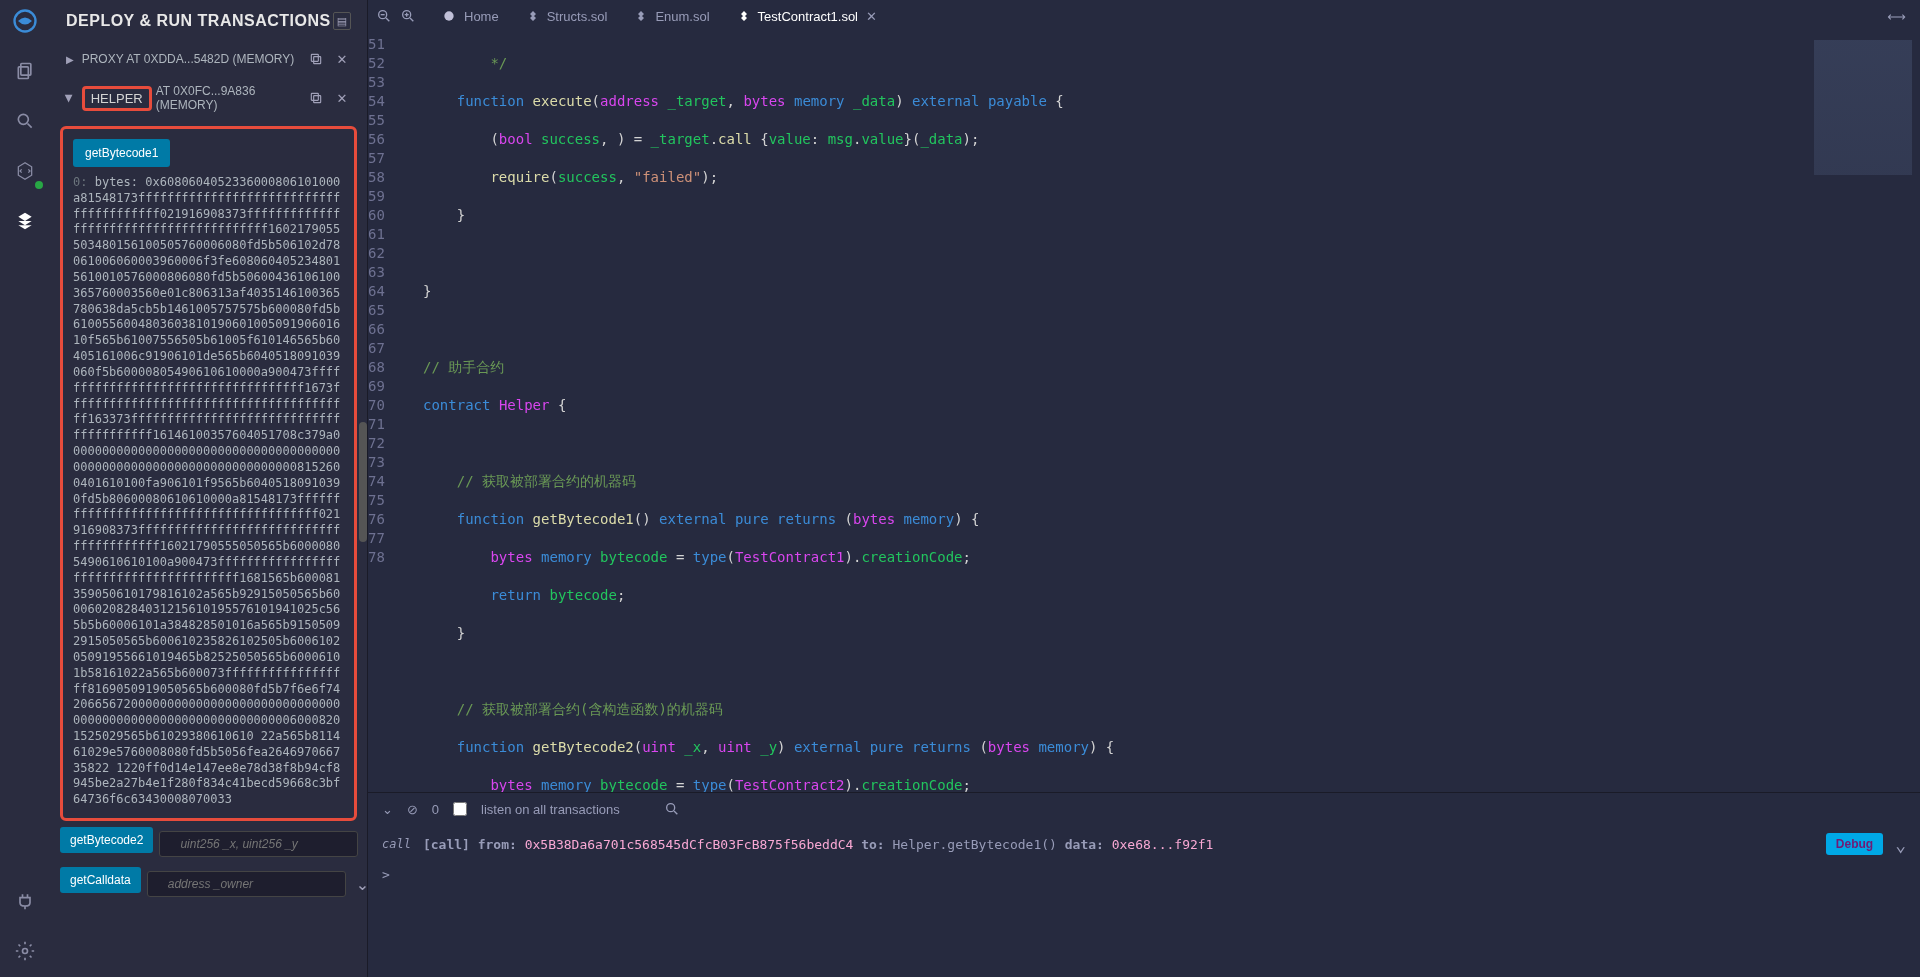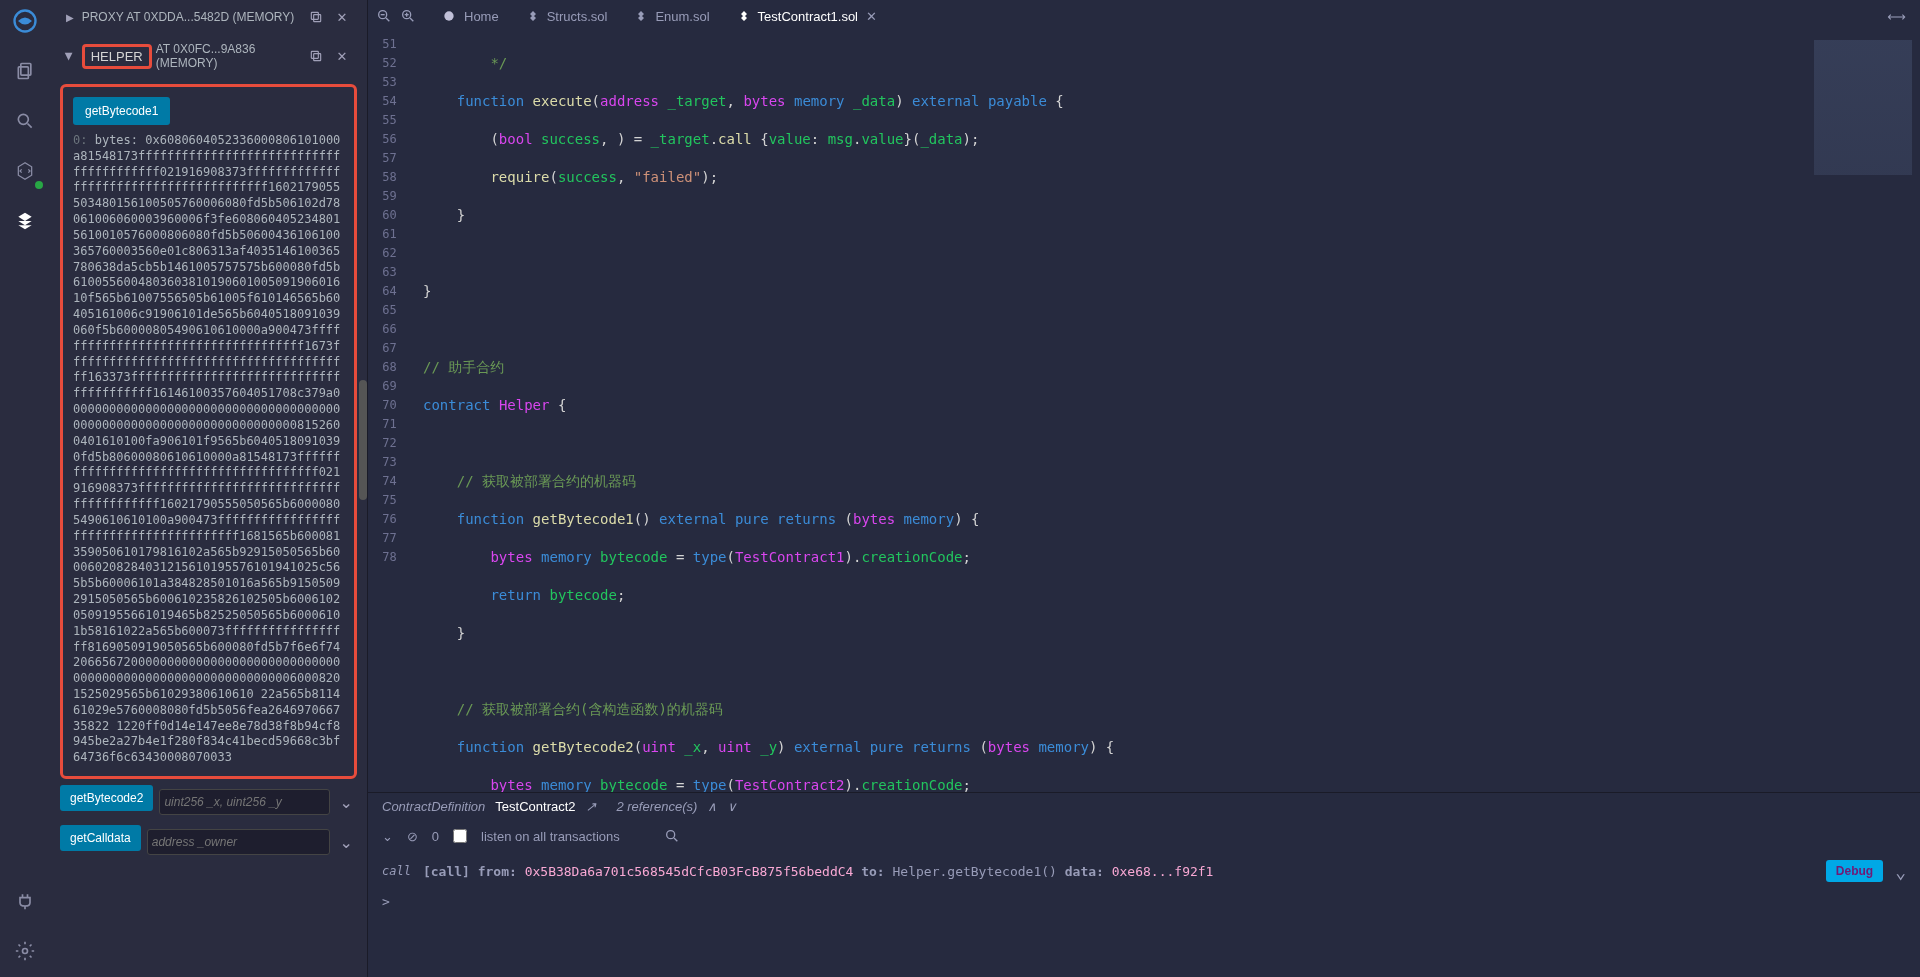--- a/index.html
+++ b/index.html
@@ -20,34 +20,34 @@
 .contract-name { flex: 1; font-size: 12px; color: #adb5bd; }
 .contract-action-icon { color: #a0a0b8; cursor: pointer; width: 18px; height: 18px; display: flex; align-items: center; justify-content: center; }
 .highlighted-row { position: relative; }
 .red-box-label { border: 3px solid #e74c3c; border-radius: 4px; padding: 2px 6px; display: inline-block; }
 .highlighted-content { border: 3px solid #e74c3c; border-radius: 6px; margin: 6px 0; padding: 10px; }
 .fn-button { background: #007aa6; color: #fff; border: none; padding: 7px 12px; border-radius: 3px; font-size: 12px; cursor: pointer; margin-bottom: 8px; }
 .fn-button.small { padding: 6px 10px; }
 .bytecode-output { font-family: 'Consolas', monospace; font-size: 12px; color: #adb5bd; word-break: break-all; line-height: 1.32; }
 .bytecode-output .idx { color: #6c757d; }
 .fn-row { display: flex; gap: 6px; align-items: center; margin-top: 6px; }
-.fn-input { flex: 1; background: #1e1e2e; border: 1px solid #444; color: #888; padding: 5px 4px; border-radius: 3px; font-size: 12px; font-style: italic; }
+.fn-input { flex: 1; background: #1e1e2e; border: 1px solid #444; color: #888; padding: 5px 20px; border-radius: 3px; font-size: 12px; font-style: italic; }
 .fn-expand { color: #a0a0b8; cursor: pointer; font-size: 16px; padding: 0 4px; }
 .scroll-thumb { position: absolute; right: 0; top: 380px; width: 8px; height: 120px; background: #555; border-radius: 4px; }
 .main { flex: 1; display: flex; flex-direction: column; background: #262a3f; }
 .top-bar { display: flex; align-items: center; height: 32px; background: #262a3f; padding-left: 8px; }
 .zoom-icons { display: flex; gap: 8px; padding-right: 12px; }
 .zoom-icon { color: #989cb8; cursor: pointer; font-size: 14px; }
 .tabs { display: flex; flex: 1; }
 .tab { display: flex; align-items: center; padding: 0 14px; height: 32px; gap: 8px; color: #989cb8; cursor: pointer; font-size: 13px; }
 .tab.active { color: #fff; }
 .tab-close { font-size: 13px; color: #989cb8; }
 .expand-btn { margin-left: auto; padding: 0 14px; color: #989cb8; cursor: pointer; }
 .editor-wrap { flex: 1; display: flex; position: relative; overflow: hidden; }
-.gutter { width: 55px; text-align: center; padding-right: 12px; color: #6e7191; font-family: Consolas, monospace; font-size: 12px; line-height: 19px; padding-top: 3px; }
+.gutter { width: 55px; text-align: left; padding-right: 12px; color: #6e7191; font-family: Consolas, monospace; font-size: 14px; line-height: 19px; padding-top: 3px; }
 .code-area { flex: 1; font-family: Consolas, monospace; font-size: 14px; line-height: 19px; padding-top: 3px; white-space: pre; position: relative; }
 .code-line { height: 19px; }
 .k-kw { color: #3b8cd8; }
 .k-fn { color: #dcdcaa; }
 .k-type { color: #d946ef; }
 .k-str { color: #ce9178; }
 .k-com { color: #6a9955; }
 .k-id { color: #22c55e; }
 .minimap { width: 115px; background: #262a3f; position: relative; }
 .minimap-content { position: absolute; top: 8px; right: 8px; width: 98px; height: 135px; background: linear-gradient(to bottom, rgba(100,120,160,0.25) 0%, rgba(100,120,160,0.2) 100%); }
@@ -116,20 +116,24 @@
       <div class="icon-bar-icon">
         <svg width="20" height="20" viewBox="0 0 24 24" fill="none" stroke="currentColor" stroke-width="2">
             <circle cx="12" cy="12" r="3"></circle>
             <path d="M12 1v3M12 20v3M4.2 4.2l2.1 2.1M17.7 17.7l2.1 2.1M1 12h3M20 12h3M4.2 19.8l2.1-2.1M17.7 6.3l2.1-2.1"></path>
           </svg>
       </div>
     </div>
   </div>
 
   <div class="side-panel">
+    <div class="panel-header">
+      <span class="panel-title">DEPLOY &amp; RUN TRANSACTIONS</span>
+      <span class="panel-header-icon">▤</span>
+    </div>
     <div class="panel-body" style="position:relative;">
       <div class="contract-row">
         <span class="contract-row-caret">▶</span>
         <span class="contract-name">PROXY AT 0XDDA...5482D (MEMORY)</span>
         <span class="contract-action-icon">
           <svg width="14" height="14" viewBox="0 0 24 24" fill="none" stroke="currentColor" stroke-width="2">
               <rect x="8" y="8" width="12" height="12" rx="1"></rect>
               <rect x="4" y="4" width="12" height="12" rx="1"></rect>
             </svg>
         </span>
@@ -287,28 +291,20 @@
 
 
 
       </div>
       <div class="minimap">
           <div class="minimap-content"></div>
         </div>
     </div>
 
     <div class="bottom-pane">
-      <div class="breadcrumbs">
-        <span>ContractDefinition</span>
-        <span class="type-name">TestContract2</span>
-        <span class="bc-icon">↗</span>
-        <span style="margin-left:10px;">2 reference(s)</span>
-        <span class="bc-icon">∧</span>
-        <span class="bc-icon">∨</span>
-      </div>
       <div class="terminal-toolbar">
         <span class="tb-icon">⌄</span>
         <span class="tb-icon">⊘</span>
         <span class="tb-num">0</span>
         <input type="checkbox" class="tb-checkbox" style="">
         <span class="tb-label">listen on all transactions</span>
         <span class="tb-icon" style="margin-left:30px;">
           <svg width="16" height="16" viewBox="0 0 24 24" fill="none" stroke="currentColor" stroke-width="2">
               <circle cx="10" cy="10" r="6"></circle>
               <line x1="15" y1="15" x2="20" y2="20"></line>

